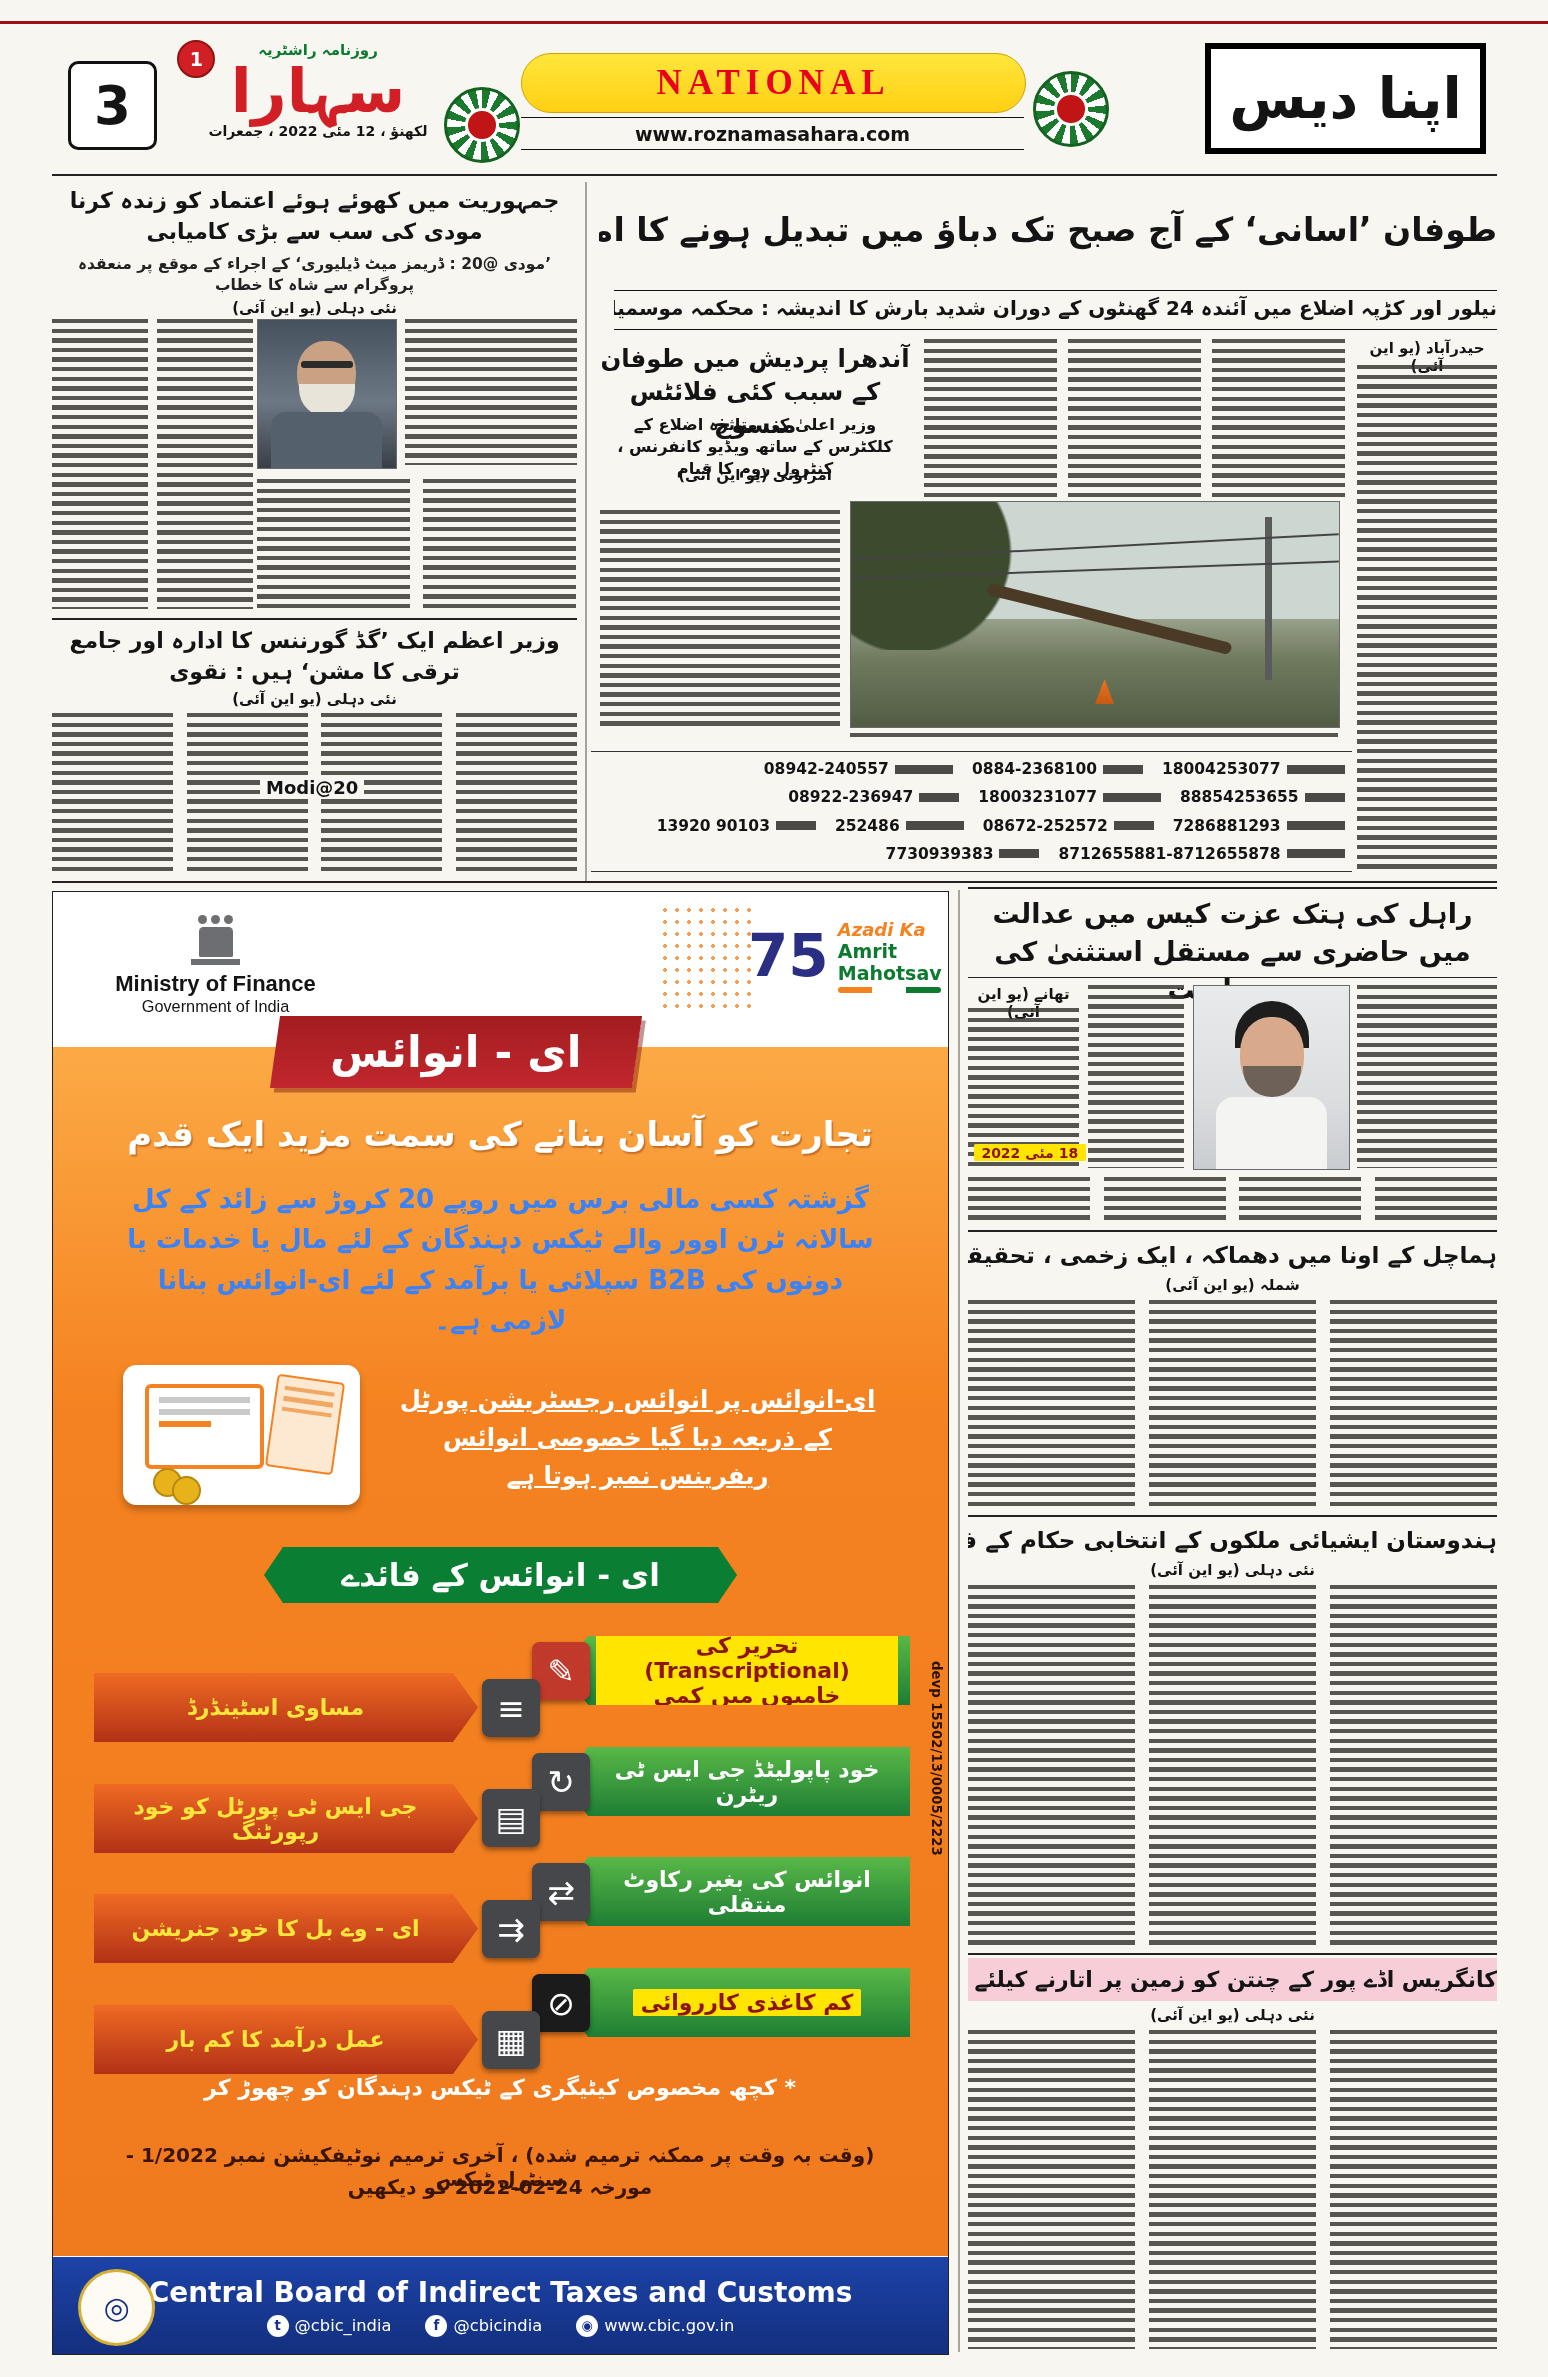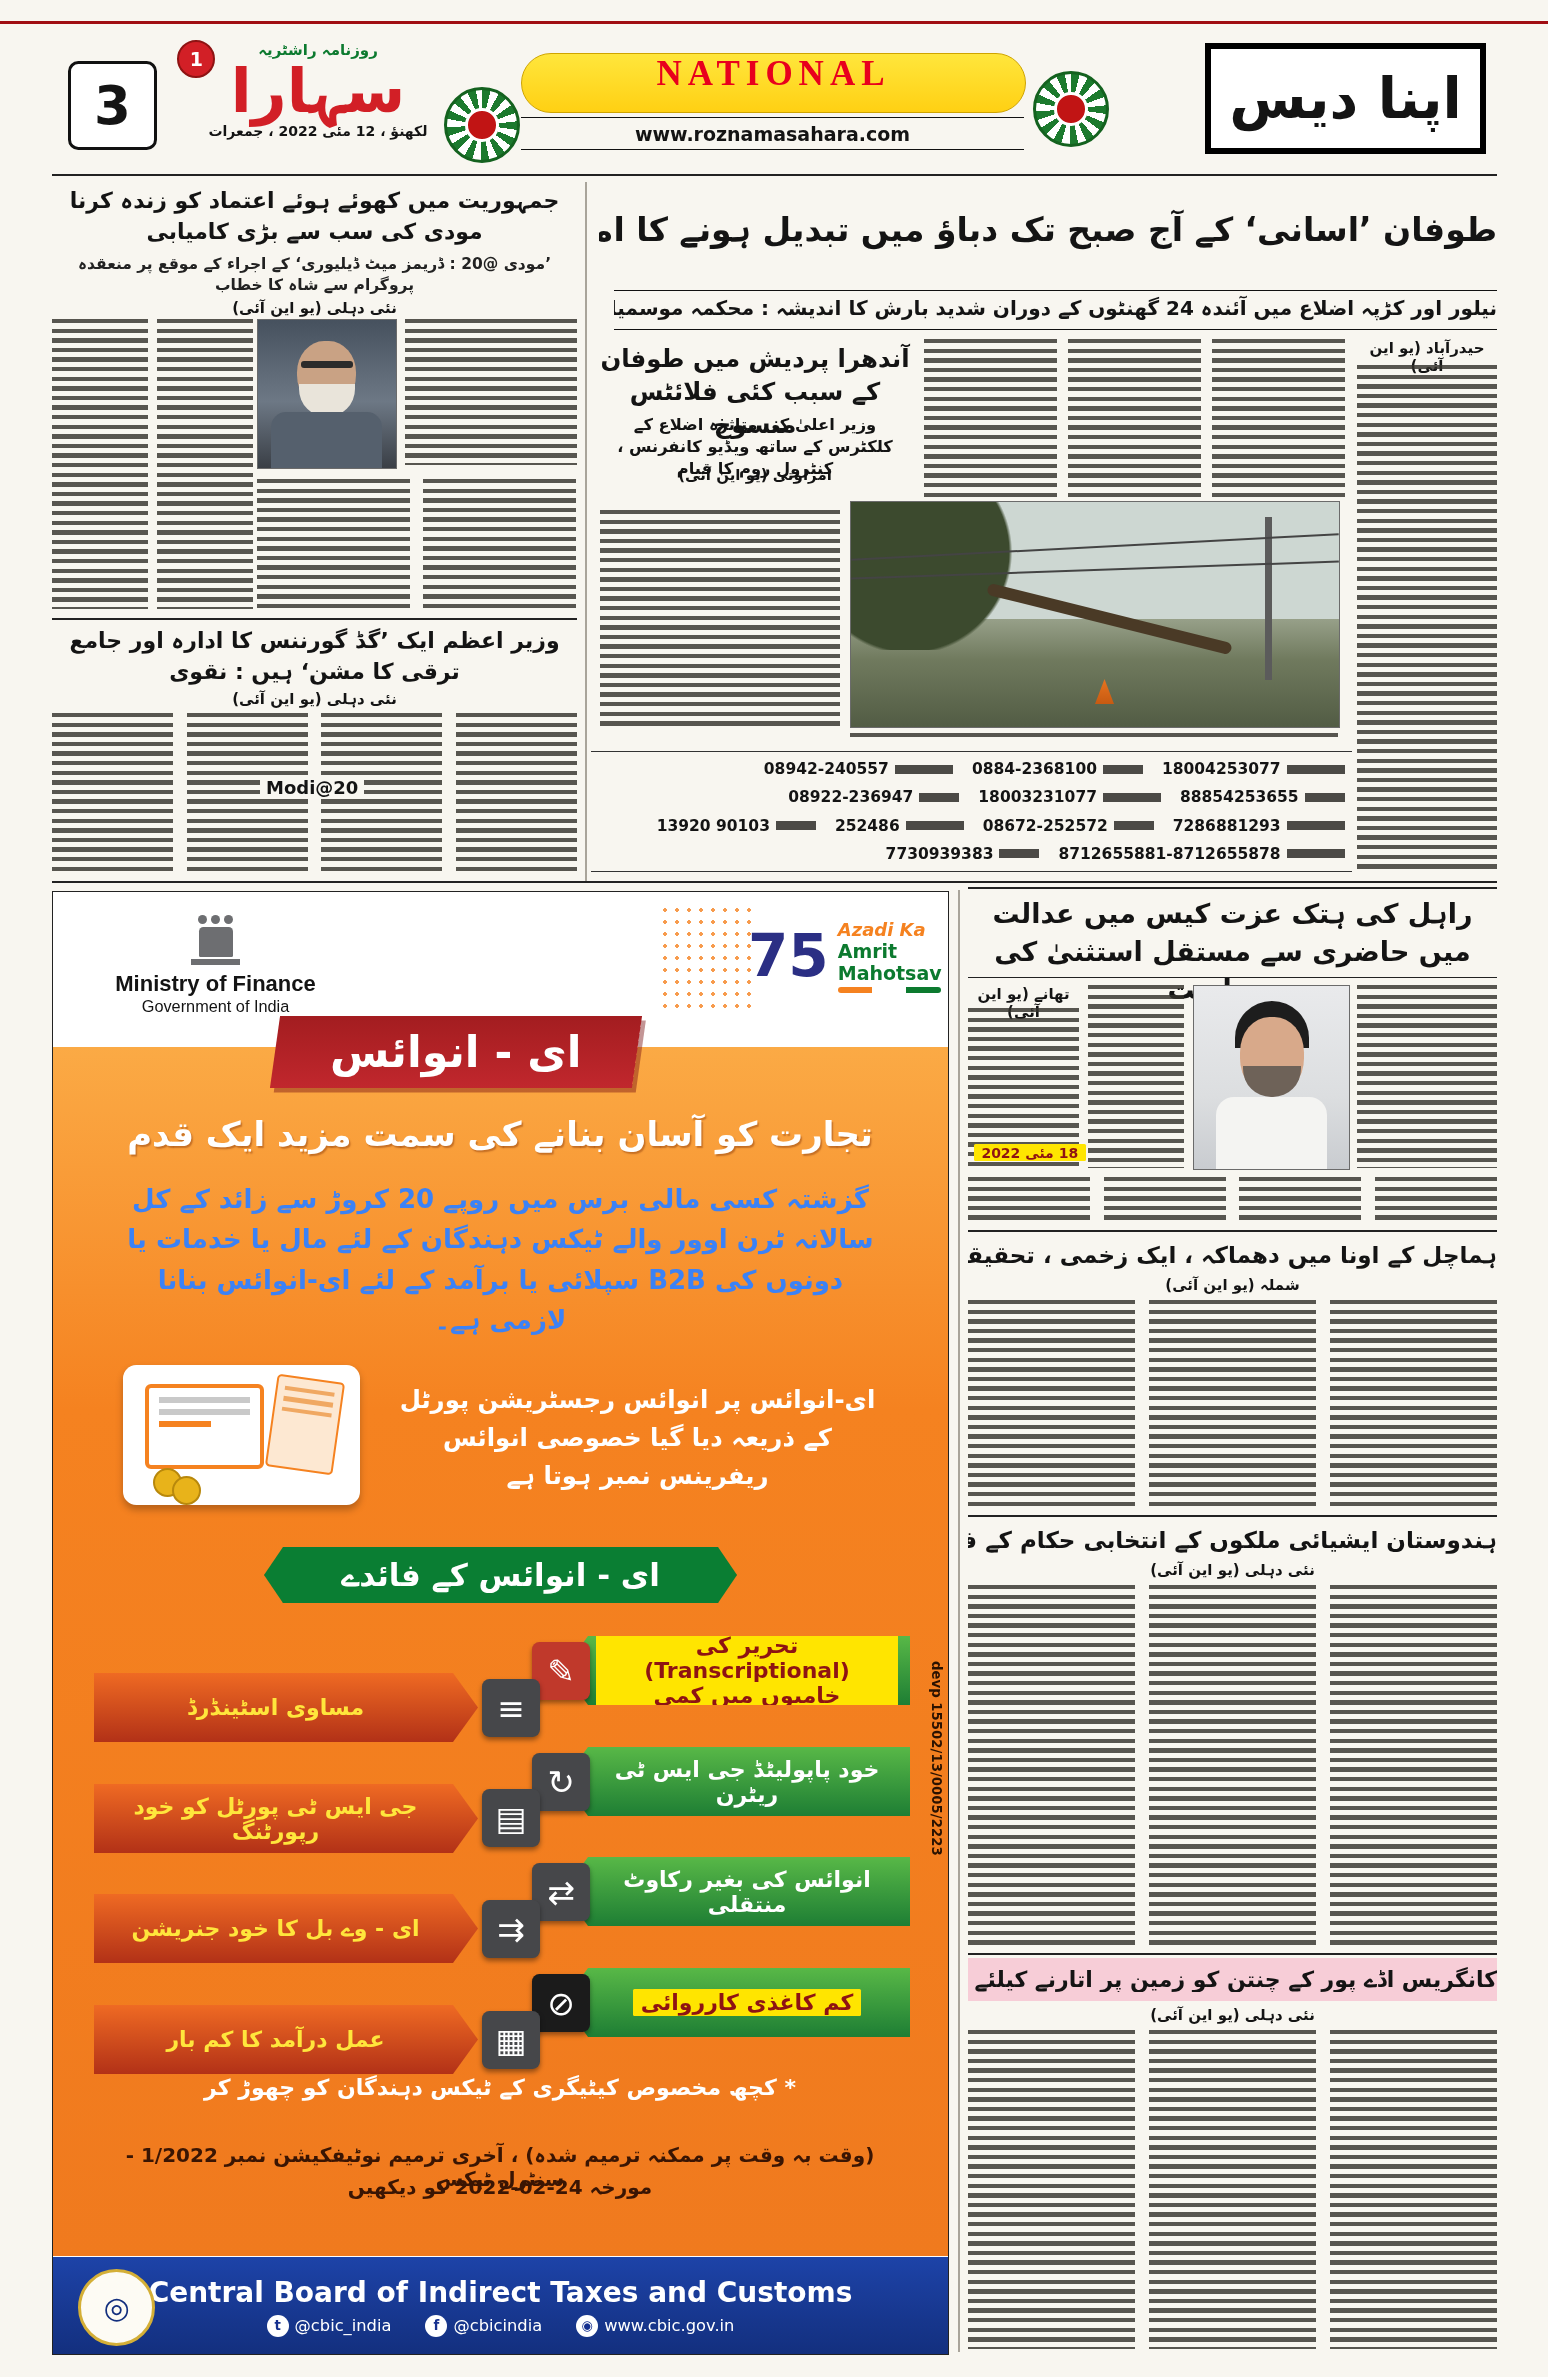--- a/index.html
+++ b/index.html
@@ -13,21 +13,21 @@
   
   .skel{background-image:repeating-linear-gradient(to bottom,#34322c 0px,#34322c 4.4px,transparent 4.4px,transparent 9.6px);opacity:.82;}
   .cols{position:absolute;display:flex;gap:13.3px;}
   .cols>div{flex:1;background-image:repeating-linear-gradient(to bottom,#34322c 0px,#34322c 4.4px,transparent 4.4px,transparent 9.6px);opacity:.82;}
   .hrule{position:absolute;background:#222;}
   .vrule{position:absolute;background:#a9a49a;}
   .dl{font-weight:bold;text-align:center;font-size:15px;}
   .chip{background:#ffe500;color:#8e1313;font-weight:bold;padding:0.7px 7.4px;border-radius:1.5px;}
   
   .pagebox{border:3.7px solid #111;border-radius:10.3px;background:#fff;display:flex;align-items:center;justify-content:center;font-size:53px;font-weight:bold;}
-  .pill{background:linear-gradient(#ffe63c,#ffd013);border:1.5px solid #cfa400;border-radius:30px;display:flex;justify-content:center;}
+  .pill{background:linear-gradient(#ffe63c,#ffd013);border:1.5px solid #cfa400;border-radius:30px;display:flex;align-items:center;justify-content:center;}
   .natl{font-family:"Liberation Serif",serif;font-weight:bold;font-size:35px;letter-spacing:6px;color:#e8001d;}
   .webbar{border-top:1.5px solid #111;border-bottom:1.5px solid #111;display:flex;align-items:center;justify-content:center;font-size:19px;font-weight:bold;}
   .cornerbox{background:#000;padding:6px;}
   .cornerin{background:#fff;width:100%;height:100%;display:flex;align-items:center;justify-content:center;font-size:56px;font-weight:bold;}
   .mandala{border-radius:50%;background:repeating-conic-gradient(#1c7a2e 0 14deg,#fff 14deg 28deg);border:3.7px solid #14621f;}
   .mandala>div{position:absolute;inset:26%;border-radius:50%;background:#c11414;border:3.7px solid #fff;}
   .badge1{position:absolute;width:34px;height:34px;border-radius:50%;background:#d21f26;color:#fff;display:flex;align-items:center;justify-content:center;font-weight:bold;font-size:19px;border:2.2px solid #8e1313;}
   
   .photo{position:absolute;overflow:hidden;border:0.7px solid #6b6b6b;}
   
@@ -300,21 +300,21 @@
         <div style="margin:6px 10.3px 0;height:6px;width:52px;background:#f58220;"></div>
       </div>
       <div class="abs" style="left:148px;top:13.3px;width:64px;height:89px;background:#fde8d2;border:2.2px solid #f58220;border-radius:4.4px;transform:rotate(8deg);">
         <div style="margin:9px 7.4px 0;height:4.4px;background:#f0a862;"></div>
         <div style="margin:6px 7.4px 0;height:4.4px;background:#f0a862;"></div>
         <div style="margin:6px 7.4px 0;height:4.4px;background:#f0a862;"></div>
       </div>
       <div class="abs" style="left:30px;top:103px;width:25px;height:25px;border-radius:50%;background:#e8b31a;border:2.2px solid #b8880c;"></div>
       <div class="abs" style="left:49px;top:111px;width:25px;height:25px;border-radius:50%;background:#e8b31a;border:2.2px solid #b8880c;"></div>
     </div>
-    <div class="abs rtl b ctr" style="left:333px;top:489px;width:503px;font-size:24.4px;line-height:1.55;color:#fff;">ای-انوائس پر انوائس رجسٹریشن پورٹل کے ذریعہ دیا گیا خصوصی انوائس ریفرینس نمبر ہوتا ہے</div>
+    <div class="abs rtl b ctr" style="left:333px;top:489px;width:503px;font-size:24.4px;line-height:1.55;color:#fff;text-decoration:underline;">ای-انوائس پر انوائس رجسٹریشن پورٹل کے ذریعہ دیا گیا خصوصی انوائس ریفرینس نمبر ہوتا ہے</div>
 
     <div class="banner">
       <span>ای - انوائس کے فائدے</span>
     </div>
 
     <div class="ribR" style="left:510px;top:744px;width:347px;">
       <span class="chip">تحریر کی (Transcriptional) خامیوں میں کمی</span>
     </div>
     <div class="icon-sq" style="left:479px;top:750px;background:#c0392b;">
         <span>✎</span>

